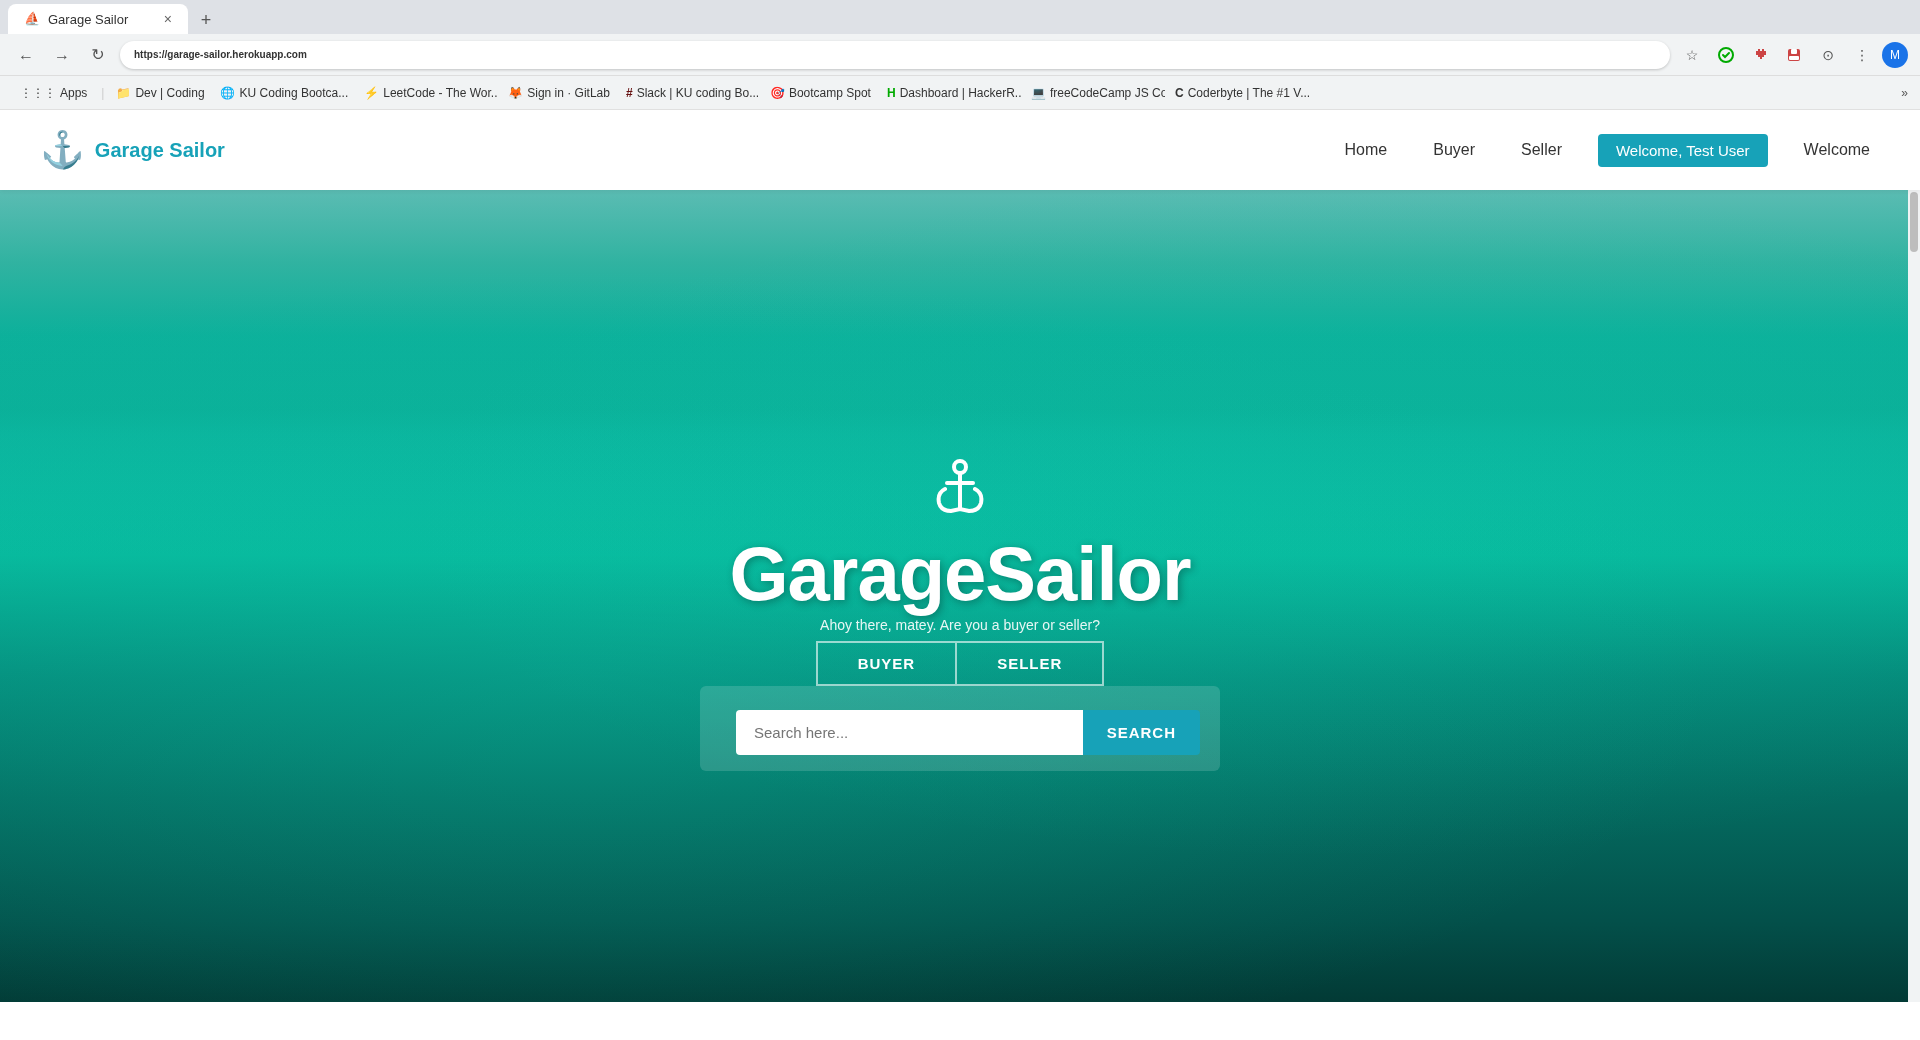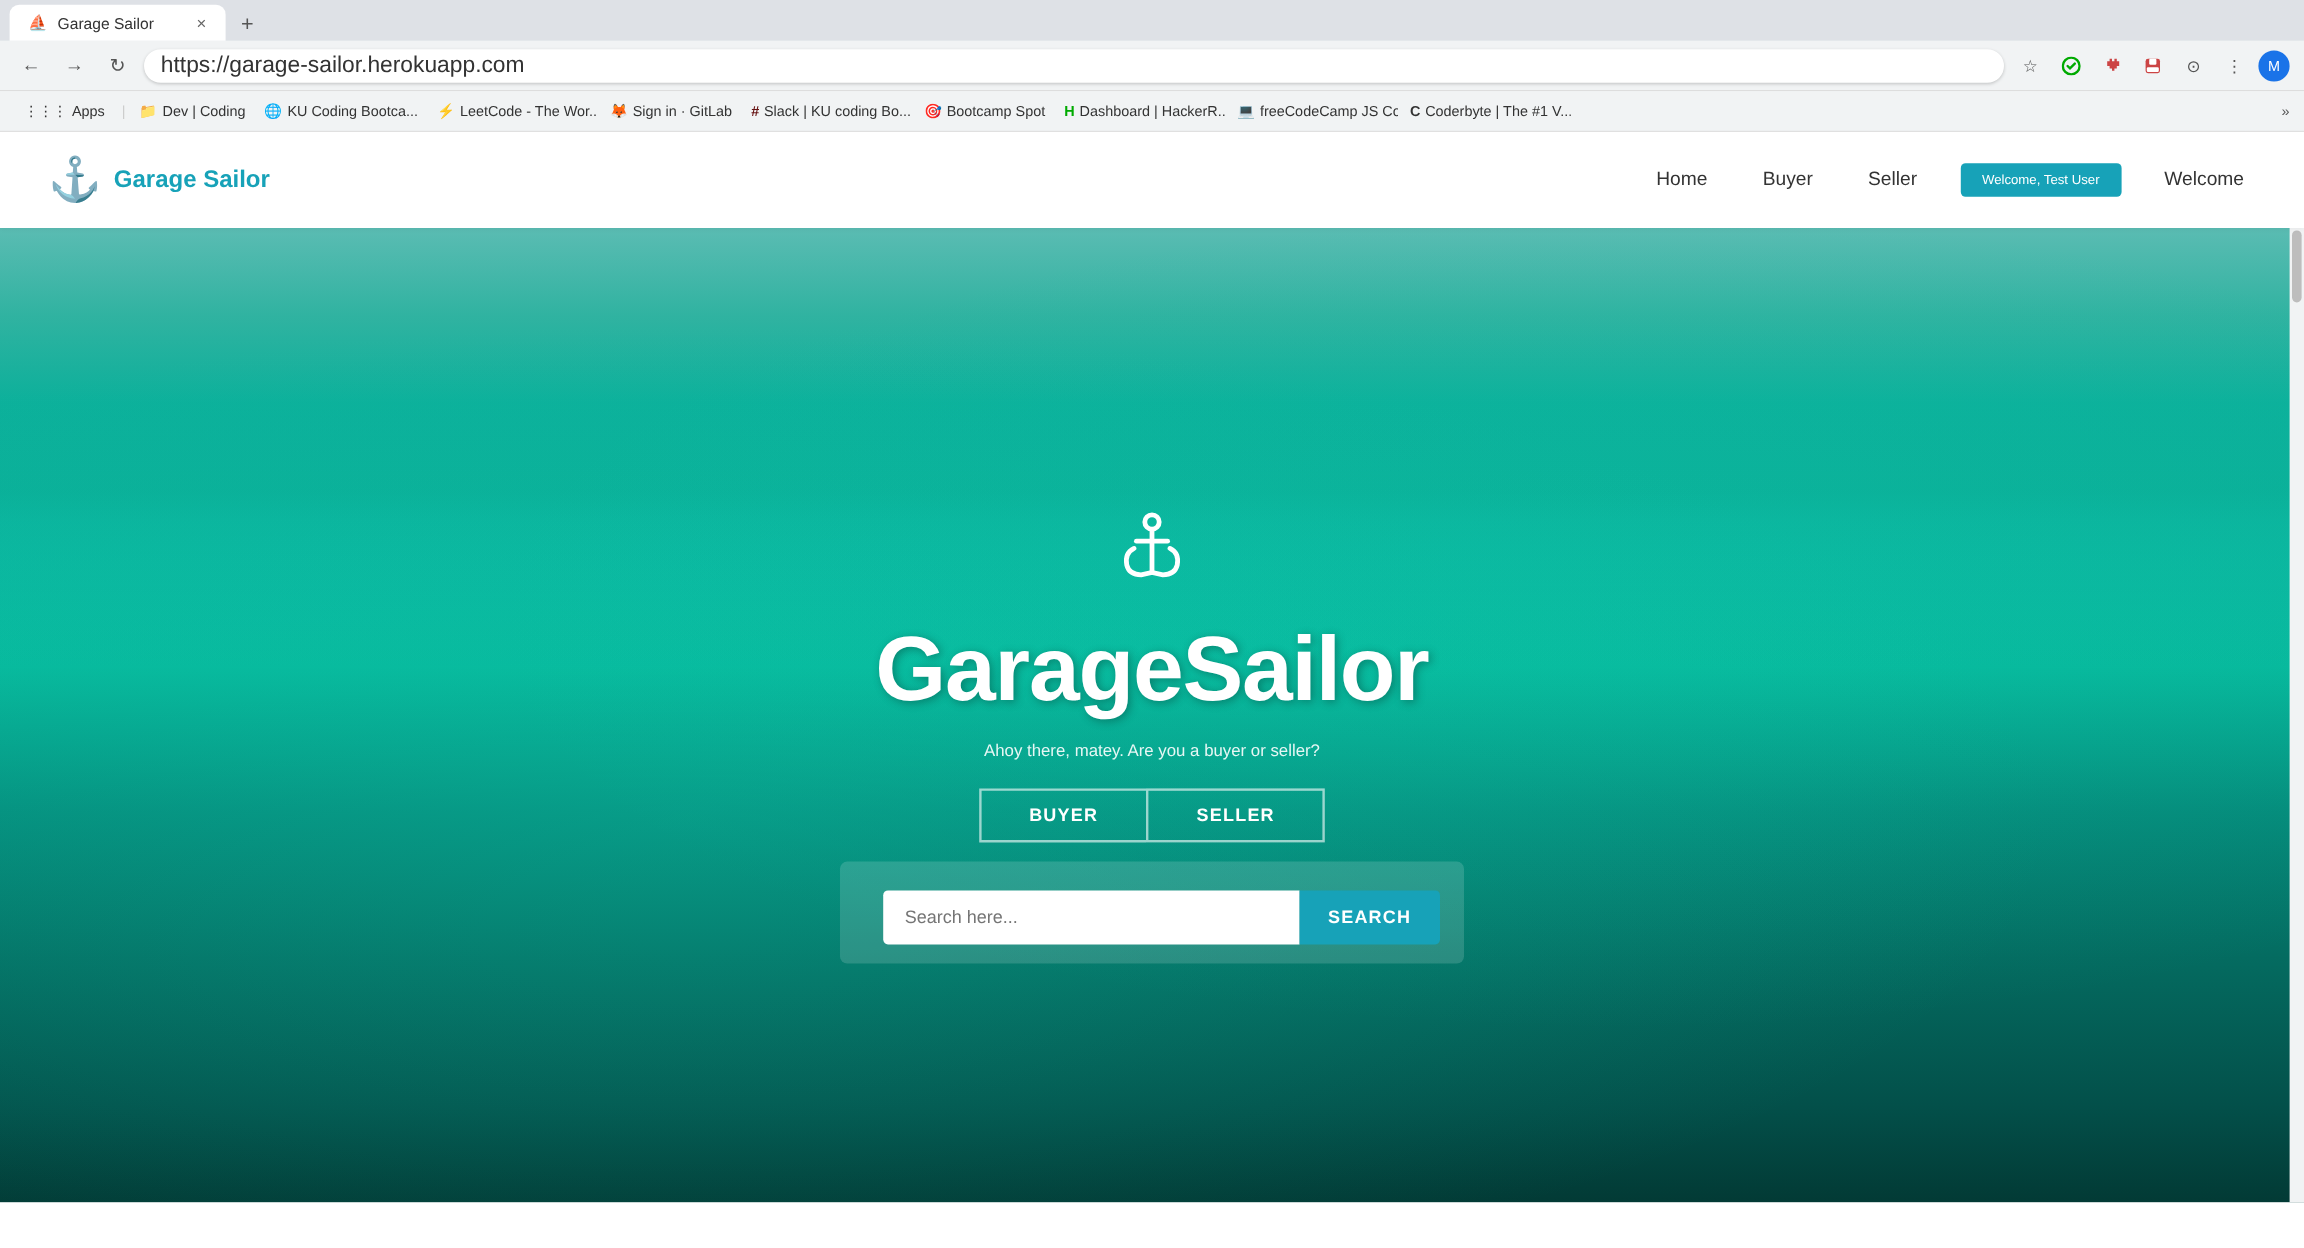--- a/index.html
+++ b/index.html
@@ -27,22 +27,23 @@
       background: #f1f3f4; height: 42px; padding: 0 12px;
       border-bottom: 1px solid #ddd;
     }
     .nav-btn {
       width: 28px; height: 28px; border-radius: 50%; border: none;
       background: transparent; cursor: pointer; font-size: 16px; color: #555;
       display: flex; align-items: center; justify-content: center;
     }
     .address-bar {
       flex: 1; height: 28px; border: none; border-radius: 14px;
-      background: #fff; padding: 0 14px; font-size: 19px; color: #333;
+      background: #fff; padding: 0 14px; font-size: 10px; color: #333;
       box-shadow: 0 1px 3px rgba(0,0,0,0.2);
+      font-weight: bold;
     }
     .browser-icons { display: flex; gap: 6px; align-items: center; }
     .browser-icon-btn {
       width: 28px; height: 28px; border-radius: 50%; border: none;
       background: transparent; cursor: pointer; font-size: 14px; color: #555;
       display: flex; align-items: center; justify-content: center;
     }
     .profile-avatar {
       width: 26px; height: 26px; border-radius: 50%; background: #1a73e8;
       color: #fff; font-size: 12px; display: flex; align-items: center; justify-content: center;
@@ -77,21 +78,21 @@
       box-shadow: 0 2px 4px rgba(0,0,0,0.05);
       position: relative; z-index: 10;
     }
     .site-logo { display: flex; align-items: center; gap: 10px; text-decoration: none; }
     .logo-icon { font-size: 36px; color: #17a2b8; }
     .logo-text { color: #17a2b8; font-size: 20px; font-weight: 600; }
     .site-links { display: flex; align-items: center; gap: 26px; }
     .site-link { text-decoration: none; color: #333; font-size: 16px; cursor: pointer; padding: 6px 10px; }
     .site-btn-user {
       background: #17a2b8; color: #fff; border: none; border-radius: 4px;
-      padding: 8px 18px; font-size: 11px; cursor: pointer;
+      padding: 8px 18px; font-size: 15px; cursor: pointer;
     }
 
     
     .hero {
       width: 100%; height: calc(100% - 80px);
       position: relative; display: flex; align-items: center; justify-content: center;
       overflow: hidden;
     }
     .hero-bg {
       position: absolute; inset: 0;
@@ -126,21 +127,21 @@
     .hero-bg::after {
       content: '';
       position: absolute;
       inset: 0;
       background: radial-gradient(ellipse at 30% 60%, rgba(13,200,170,0.3) 0%, transparent 60%),
                   radial-gradient(ellipse at 70% 40%, rgba(13,200,170,0.2) 0%, transparent 50%);
     }
 
     .hero-content {
       position: relative; z-index: 5;
-      display: flex; flex-direction: column; align-items: center; gap: 16px;
+      display: flex; flex-direction: column; align-items: center; 
       margin-top: 30px;
       justify-content: space-between;
     }
     .hero-anchor { font-size: 56px; color: #fff; line-height: 1; }
     .hero-title {
       font-size: 76px; font-weight: 700; color: #fff;
       text-shadow: 2px 2px 8px rgba(0,0,0,0.3);
       letter-spacing: -1px;
     }
     .hero-subtitle { font-size: 14px; color: rgba(255,255,255,0.9); }

